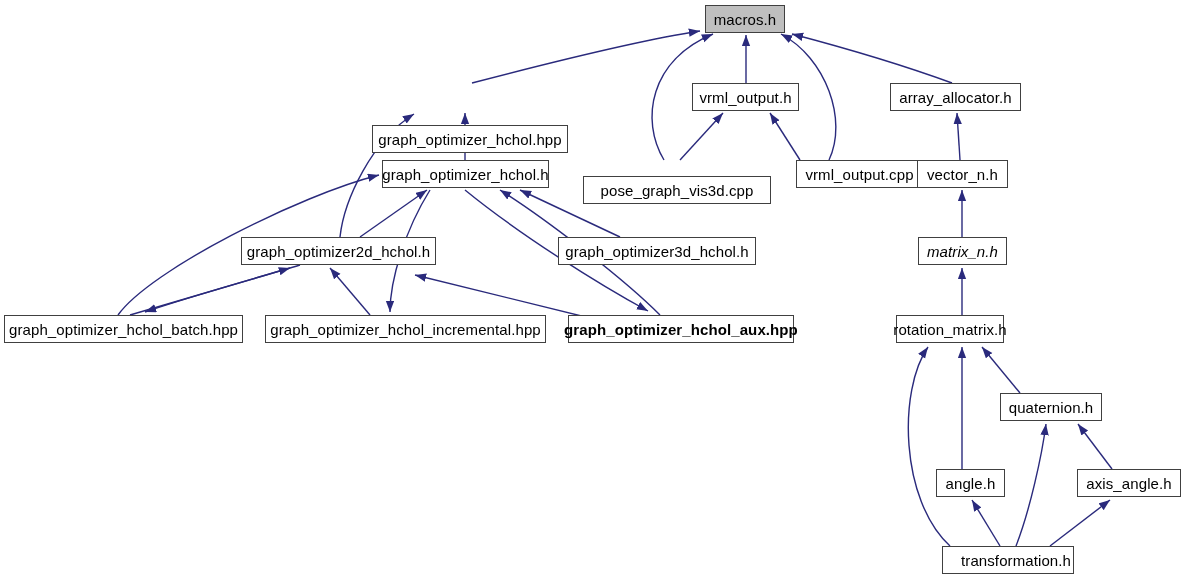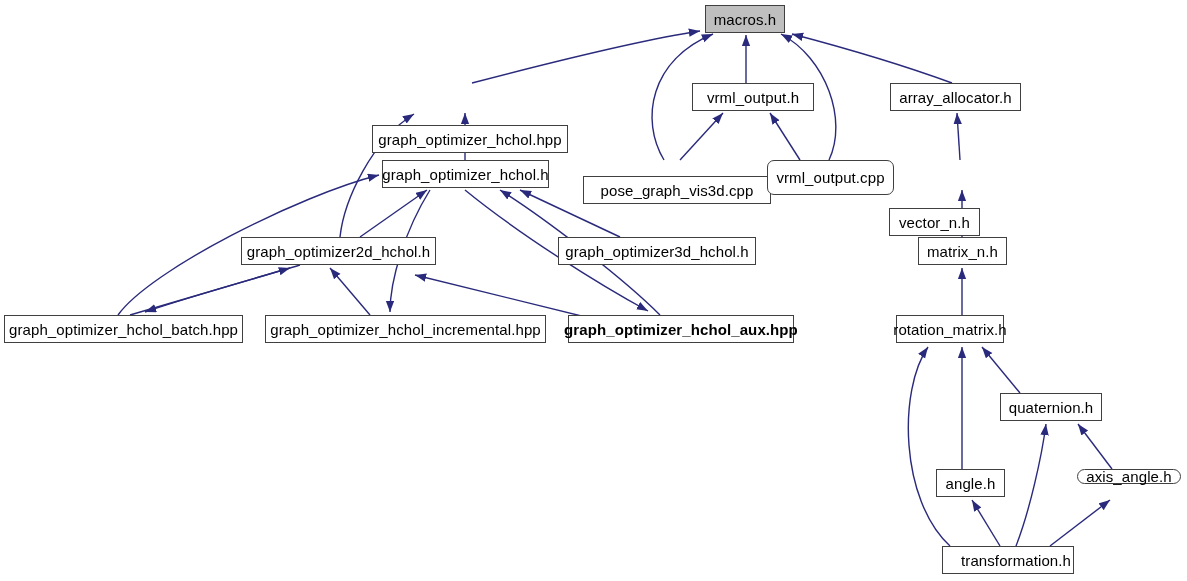--- a/index.html
+++ b/index.html
@@ -91,66 +91,66 @@
       </g>
   </svg>
 
   <div id="nodes-group">
       <div class="graph-node node-current" style="left: 705px; top: 5px; width: 80px; height: 28px;">
         <span class="node-label">macros.h</span>
       </div>
       <div class="graph-node" style="left: 372px; top: 83px; width: 196px; height: 28px; margin-top: 42px;">
         <span class="node-label">graph_optimizer_hchol.hpp</span>
       </div>
-      <div class="graph-node" style="left: 692px; top: 83px; width: 122px; height: 28px;">
+      <div class="graph-node" style="left: 692px; top: 83px; width: 107px; height: 28px;">
         <span class="node-label">vrml_output.h</span>
       </div>
       <div class="graph-node" style="left: 890px; top: 83px; width: 131px; height: 28px;">
         <span class="node-label">array_allocator.h</span>
       </div>
       <div class="graph-node" style="left: 382px; top: 160px; width: 167px; height: 28px;">
         <span class="node-label">graph_optimizer_hchol.h</span>
       </div>
       <div class="graph-node" style="left: 583px; top: 176px; width: 188px; height: 28px;">
         <span class="node-label">pose_graph_vis3d.cpp</span>
       </div>
-      <div class="graph-node" style="left: 767px; top: 160px; width: 127px; height: 35px; border-radius: 7px;">
+      <div class="graph-node" style="left: 796px; top: 160px; width: 127px; height: 28px;">
         <span class="node-label">vrml_output.cpp</span>
       </div>
-      <div class="graph-node" style="left: 889px; top: 160px; width: 91px; height: 28px; margin-top: 48px;">
+      <div class="graph-node" style="left: 917px; top: 160px; width: 91px; height: 28px;">
         <span class="node-label">vector_n.h</span>
       </div>
       <div class="graph-node" style="left: 241px; top: 237px; width: 195px; height: 28px;">
         <span class="node-label">graph_optimizer2d_hchol.h</span>
       </div>
       <div class="graph-node" style="left: 558px; top: 237px; width: 198px; height: 28px;">
         <span class="node-label">graph_optimizer3d_hchol.h</span>
       </div>
-      <div class="graph-node" style="left: 918px; top: 237px; width: 89px; height: 28px;">
+      <div class="graph-node" style="left: 918px; top: 237px; width: 89px; height: 28px; font-style: italic;">
         <span class="node-label">matrix_n.h</span>
       </div>
       <div class="graph-node" style="left: 4px; top: 315px; width: 239px; height: 28px;">
         <span class="node-label">graph_optimizer_hchol_batch.hpp</span>
       </div>
       <div class="graph-node" style="left: 265px; top: 315px; width: 281px; height: 28px;">
         <span class="node-label">graph_optimizer_hchol_incremental.hpp</span>
       </div>
       <div class="graph-node" style="left: 568px; top: 315px; width: 226px; height: 28px; font-weight: bold;">
         <span class="node-label">graph_optimizer_hchol_aux.hpp</span>
       </div>
       <div class="graph-node" style="left: 896px; top: 315px; width: 108px; height: 28px;">
         <span class="node-label">rotation_matrix.h</span>
       </div>
       <div class="graph-node" style="left: 1000px; top: 393px; width: 102px; height: 28px;">
         <span class="node-label">quaternion.h</span>
       </div>
       <div class="graph-node" style="left: 936px; top: 469px; width: 69px; height: 28px;">
         <span class="node-label">angle.h</span>
       </div>
-      <div class="graph-node" style="left: 1077px; top: 469px; width: 104px; height: 15px; border-radius: 8px;">
+      <div class="graph-node" style="left: 1077px; top: 469px; width: 104px; height: 28px;">
         <span class="node-label">axis_angle.h</span>
       </div>
       <div class="graph-node" style="left: 942px; top: 546px; width: 132px; height: 28px; padding-left: 16px;">
         <span class="node-label">transformation.h</span>
       </div>
     </div>
 
 </div>
 
 </body></html>

